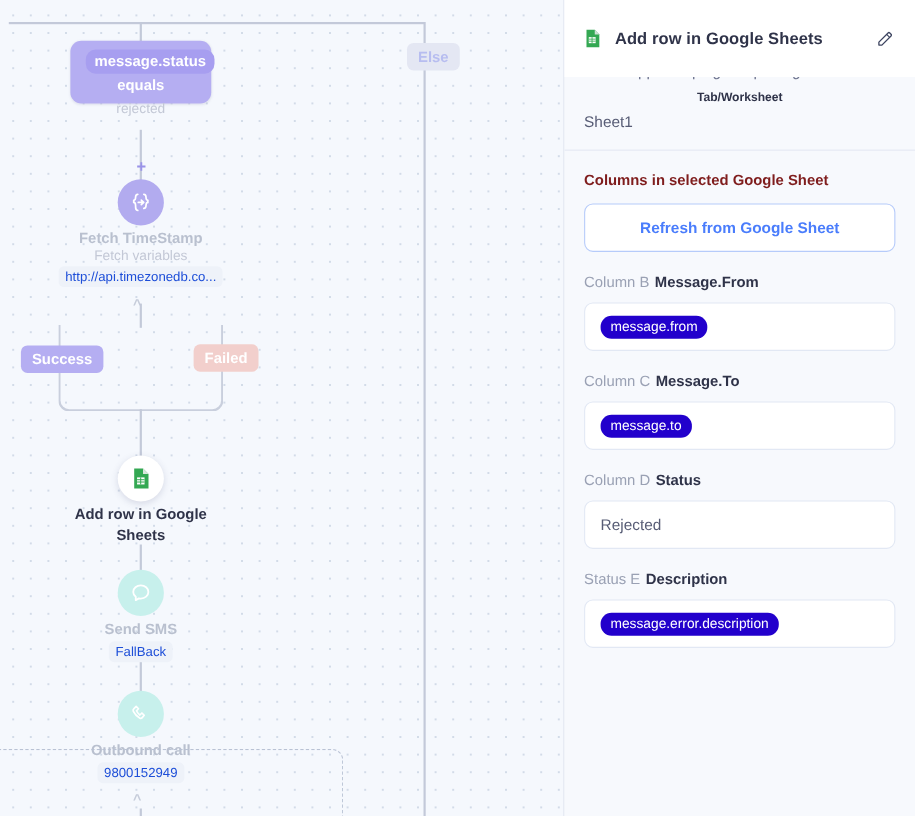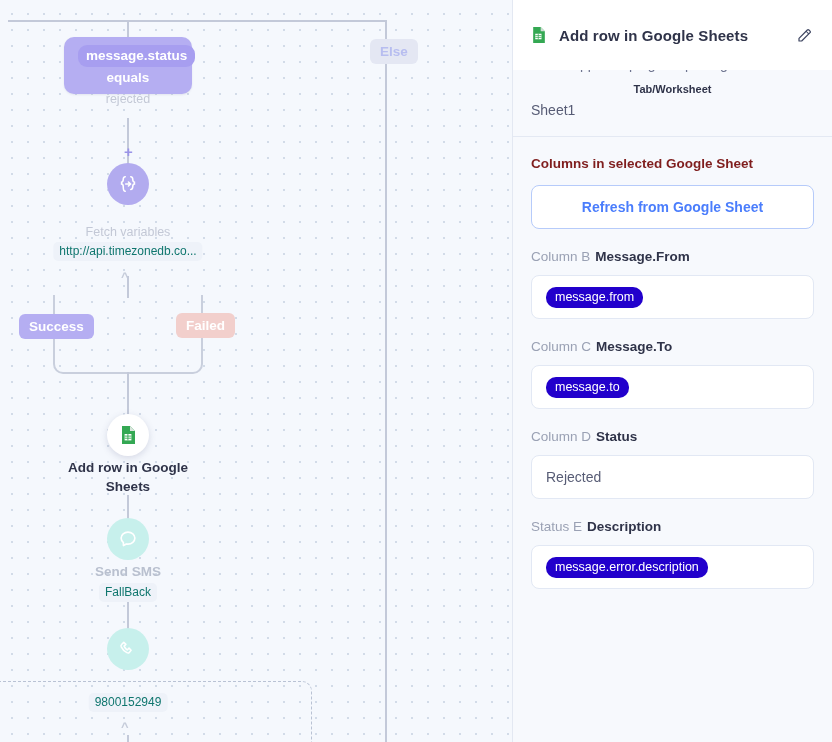--- a/index.html
+++ b/index.html
@@ -82,21 +82,21 @@
     font-size: 12.5px;
     line-height: 17px;
     color: #c3c8d6;
     width: 180px;
   }
   .node-chip {
     position: absolute;
     text-align: center;
     font-size: 12px;
     line-height: 17px;
-    color: #0f766e;
+    color: #1d4ed8;
     background: #eef2f9;
     border-radius: 5px;
     padding: 1px 6px;
     white-space: nowrap;
     transform: translateX(-50%);
   }
 
   .node-circle {
     position: absolute;
     width: 42px; height: 42px;
@@ -278,20 +278,21 @@
     <div class="chev" style="left:121px; top:270px;">^</div>
     <div class="plus-handle" style="left:121px; top:144px;">+</div>
 
     <div class="node-circle purple" style="left:107px; top:163px;">
       <svg width="22" height="22" viewBox="0 0 24 24">
         <path d="M9 4c-2 0-2.2 1.5-2.2 3.2 0 1.6-.4 2.6-1.8 2.8v2c1.4.2 1.8 1.2 1.8 2.8C6.8 18.5 7 20 9 20" fill="none" stroke="#ffffff" stroke-width="1.7" stroke-linecap="round"></path>
         <path d="M15 4c2 0 2.2 1.5 2.2 3.2 0 1.6.4 2.6 1.8 2.8v2c-1.4.2-1.8 1.2-1.8 2.8 0 1.7-.2 3.2-2.2 3.2" fill="none" stroke="#ffffff" stroke-width="1.7" stroke-linecap="round"></path>
         <path d="M9.5 12h5M12.5 9.8l2.4 2.2-2.4 2.2" fill="none" stroke="#ffffff" stroke-width="1.7" stroke-linecap="round" stroke-linejoin="round"></path>
       </svg>
     </div>
+    <div class="node-caption" style="left:48px; top:208px;">Fetch TimeStamp</div>
     <div class="node-sub" style="left:38px; top:224px;">Fetch variables</div>
     <div class="node-chip" style="left:128px; top:242px;">http://api.timezonedb.co...</div>
 
     <div class="line vline" style="left:127px; top:276px; height:22px;"></div>
     <div class="rounded-box" style="left:53px; top:295px; width:150px; height:79px;"></div>
     <div class="badge success" style="left:19px; top:314px;">Success</div>
     <div class="badge failed" style="left:176px; top:313px;">Failed</div>
 
     <div class="line vline" style="left:127px; top:372px; height:43px;"></div>
 
@@ -315,20 +316,21 @@
     <div class="node-caption" style="left:48px; top:563px;">Send SMS</div>
     <div class="node-chip" style="left:128px; top:583px;">FallBack</div>
 
     <div class="line vline" style="left:127px; top:602px; height:27px;"></div>
 
     <div class="node-circle teal" style="left:107px; top:628px;">
       <svg width="22" height="22" viewBox="0 0 24 24">
         <path d="M7.4 4.6l2.3 2.3-2 2c.6 1.4 2 3.1 3.4 4.2l2-2 2.3 2.3-2 2.3c-.6.7-1.7.8-2.6.3-2.6-1.5-5-3.9-6.2-6.4-.4-.9-.3-1.9.4-2.5z" fill="none" stroke="#ffffff" stroke-width="1.7" stroke-linejoin="round"></path>
       </svg>
     </div>
+    <div class="node-caption" style="left:48px; top:673px;">Outbound call</div>
     <div class="node-chip" style="left:128px; top:693px;">9800152949</div>
     <div class="chev" style="left:121px; top:720px;">^</div>
     <div class="line vline" style="left:127px; top:735px; height:7px;"></div>
 
     <div class="dashed-group" style="left:-12px; top:681px; width:324px; height:90px;"></div>
   </div>
 
   <div class="panel">
 
     <div class="panel-header">

